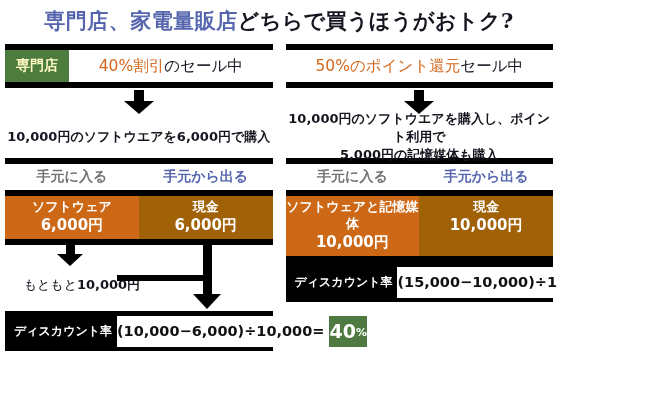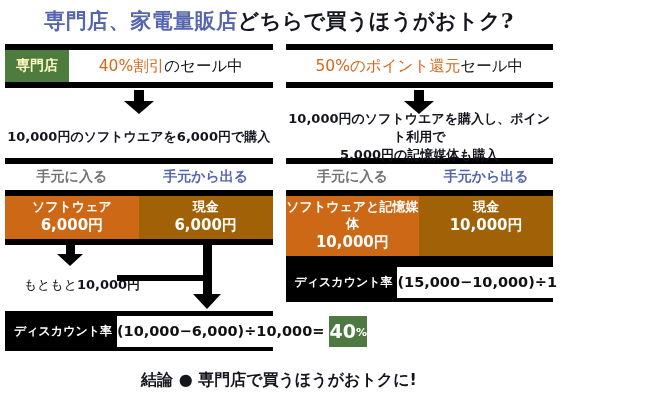--- a/index.html
+++ b/index.html
@@ -320,15 +320,14 @@
       </div>
       <div class="discount-row">
         <div class="discount-label">ディスカウント率</div>
         <div class="formula-box">(15,000−10,000)÷15,000≒</div>
 
       </div>
     </div>
 
   </div>
 
-  <div class="conclusion">結論 ● 専門店で買うほうがおトクに!</div>
 
 </div>
 
 </body></html>

